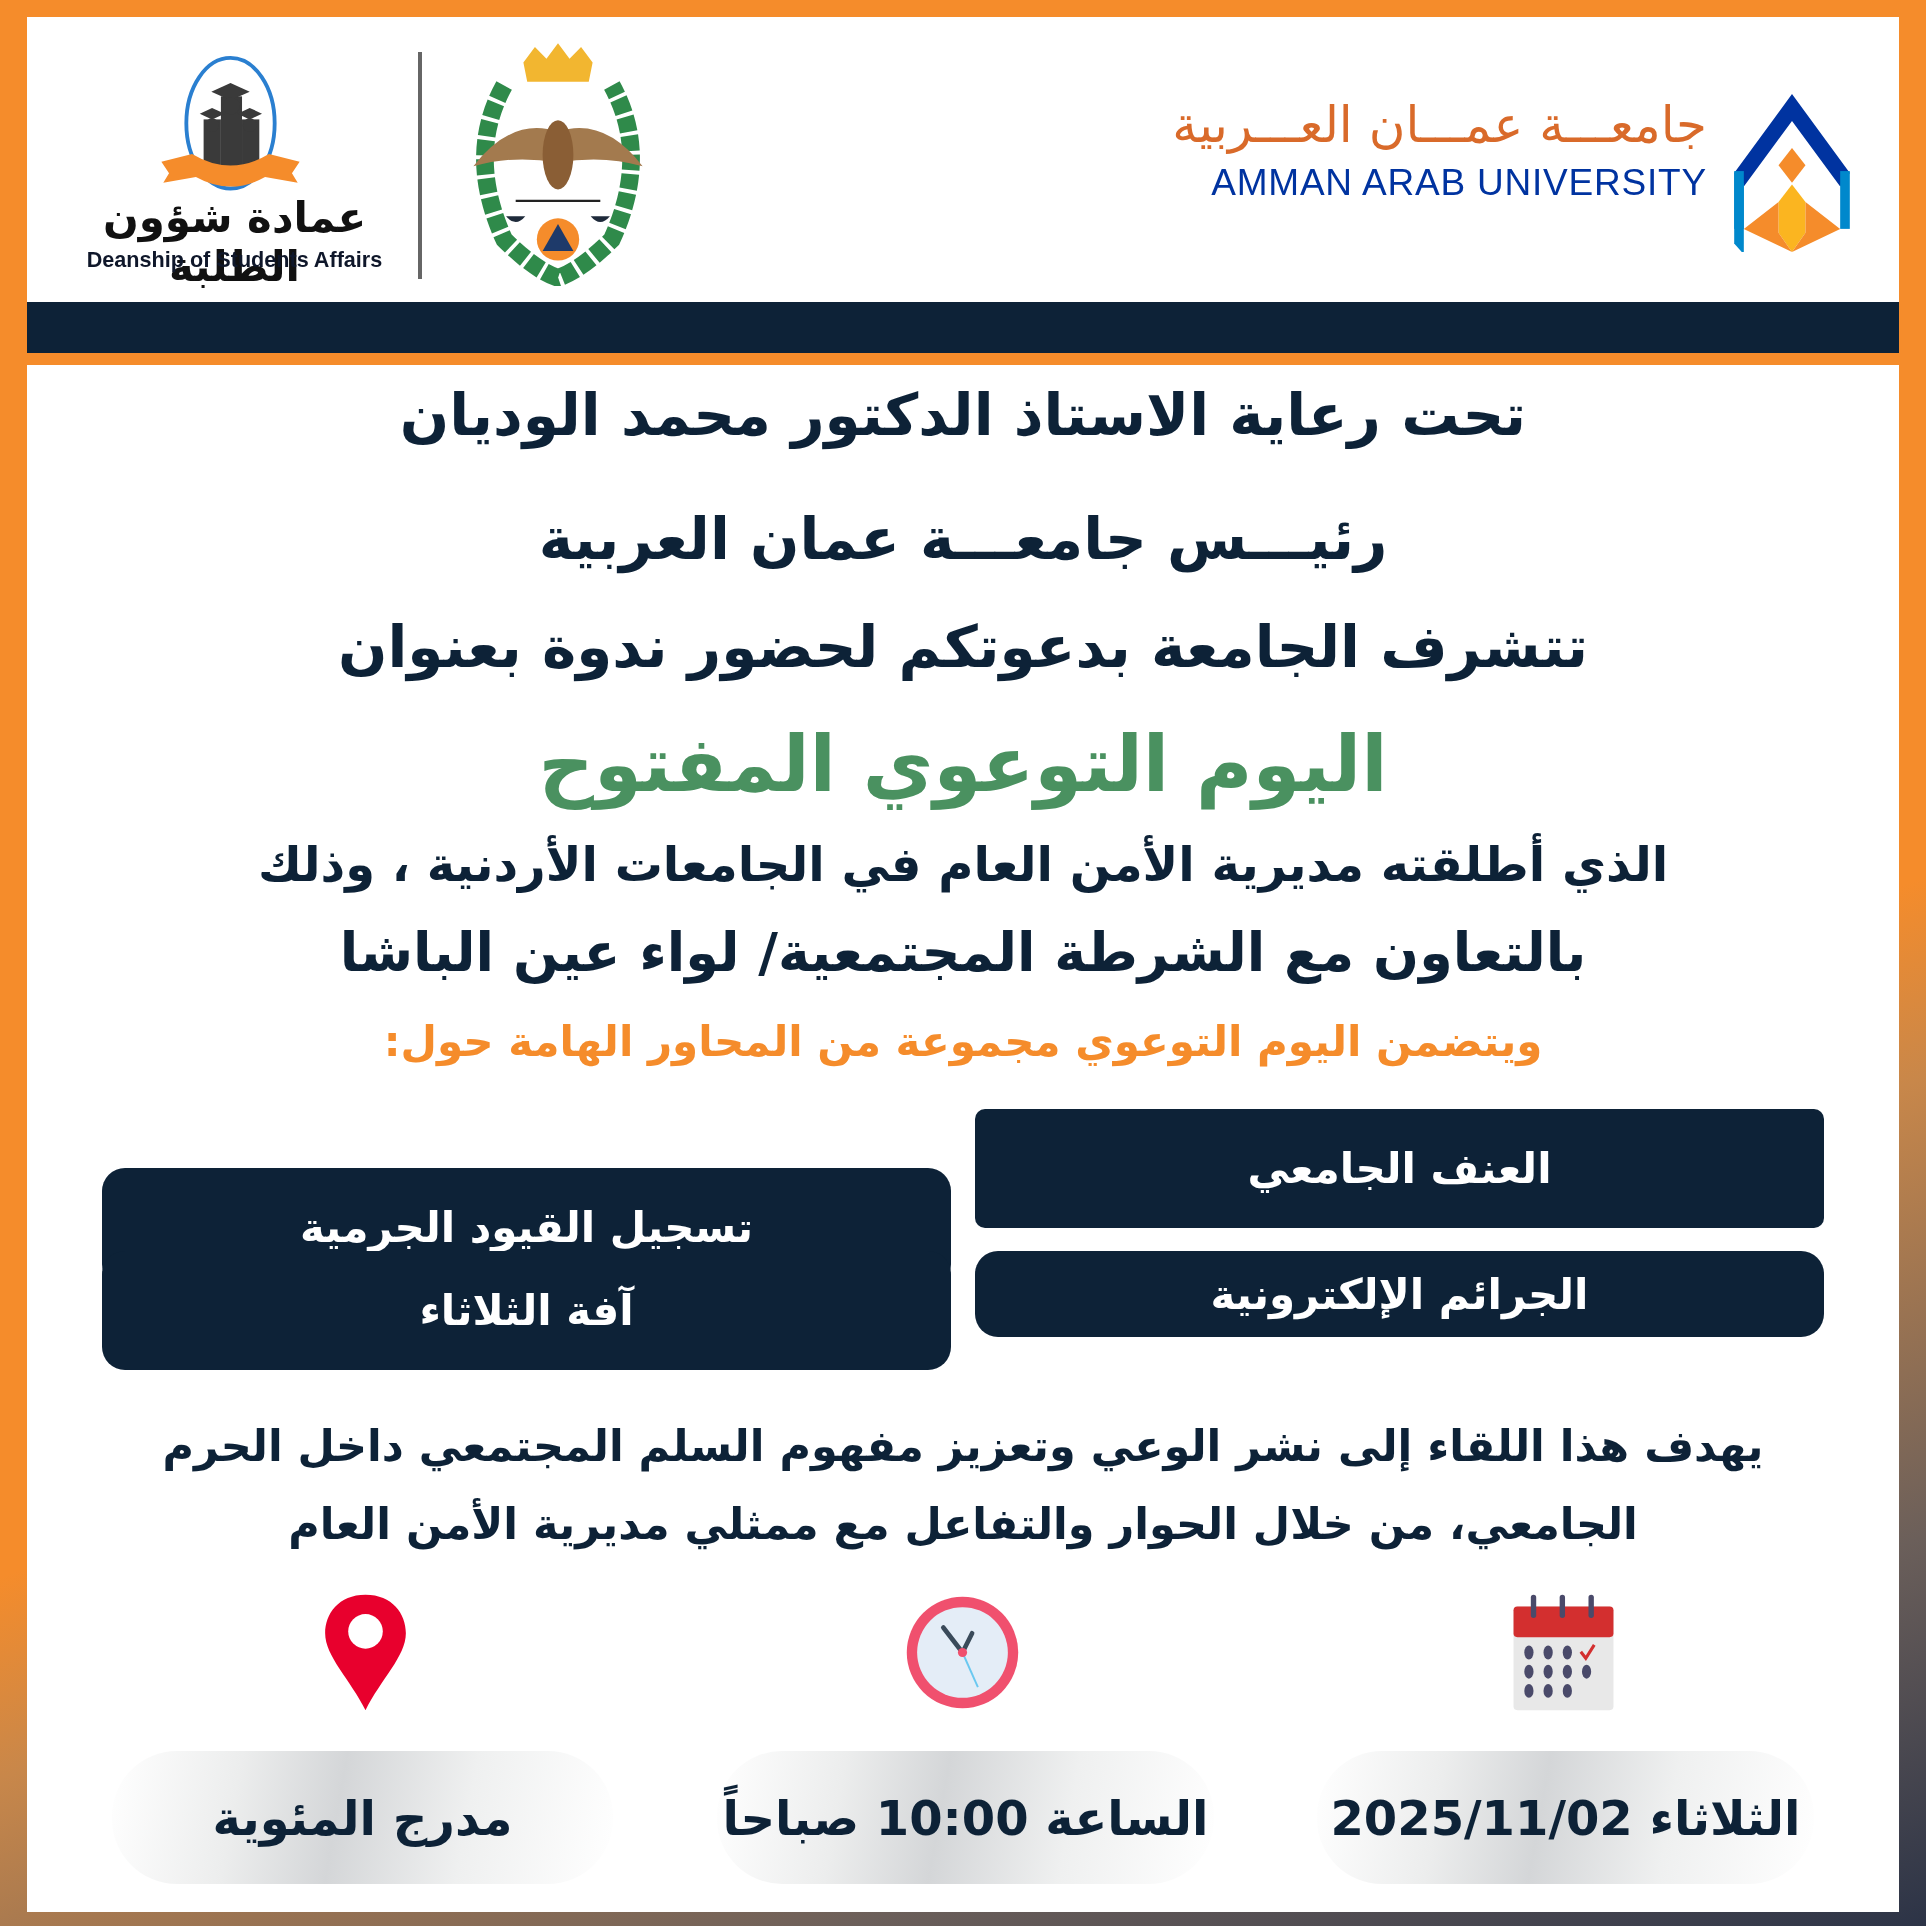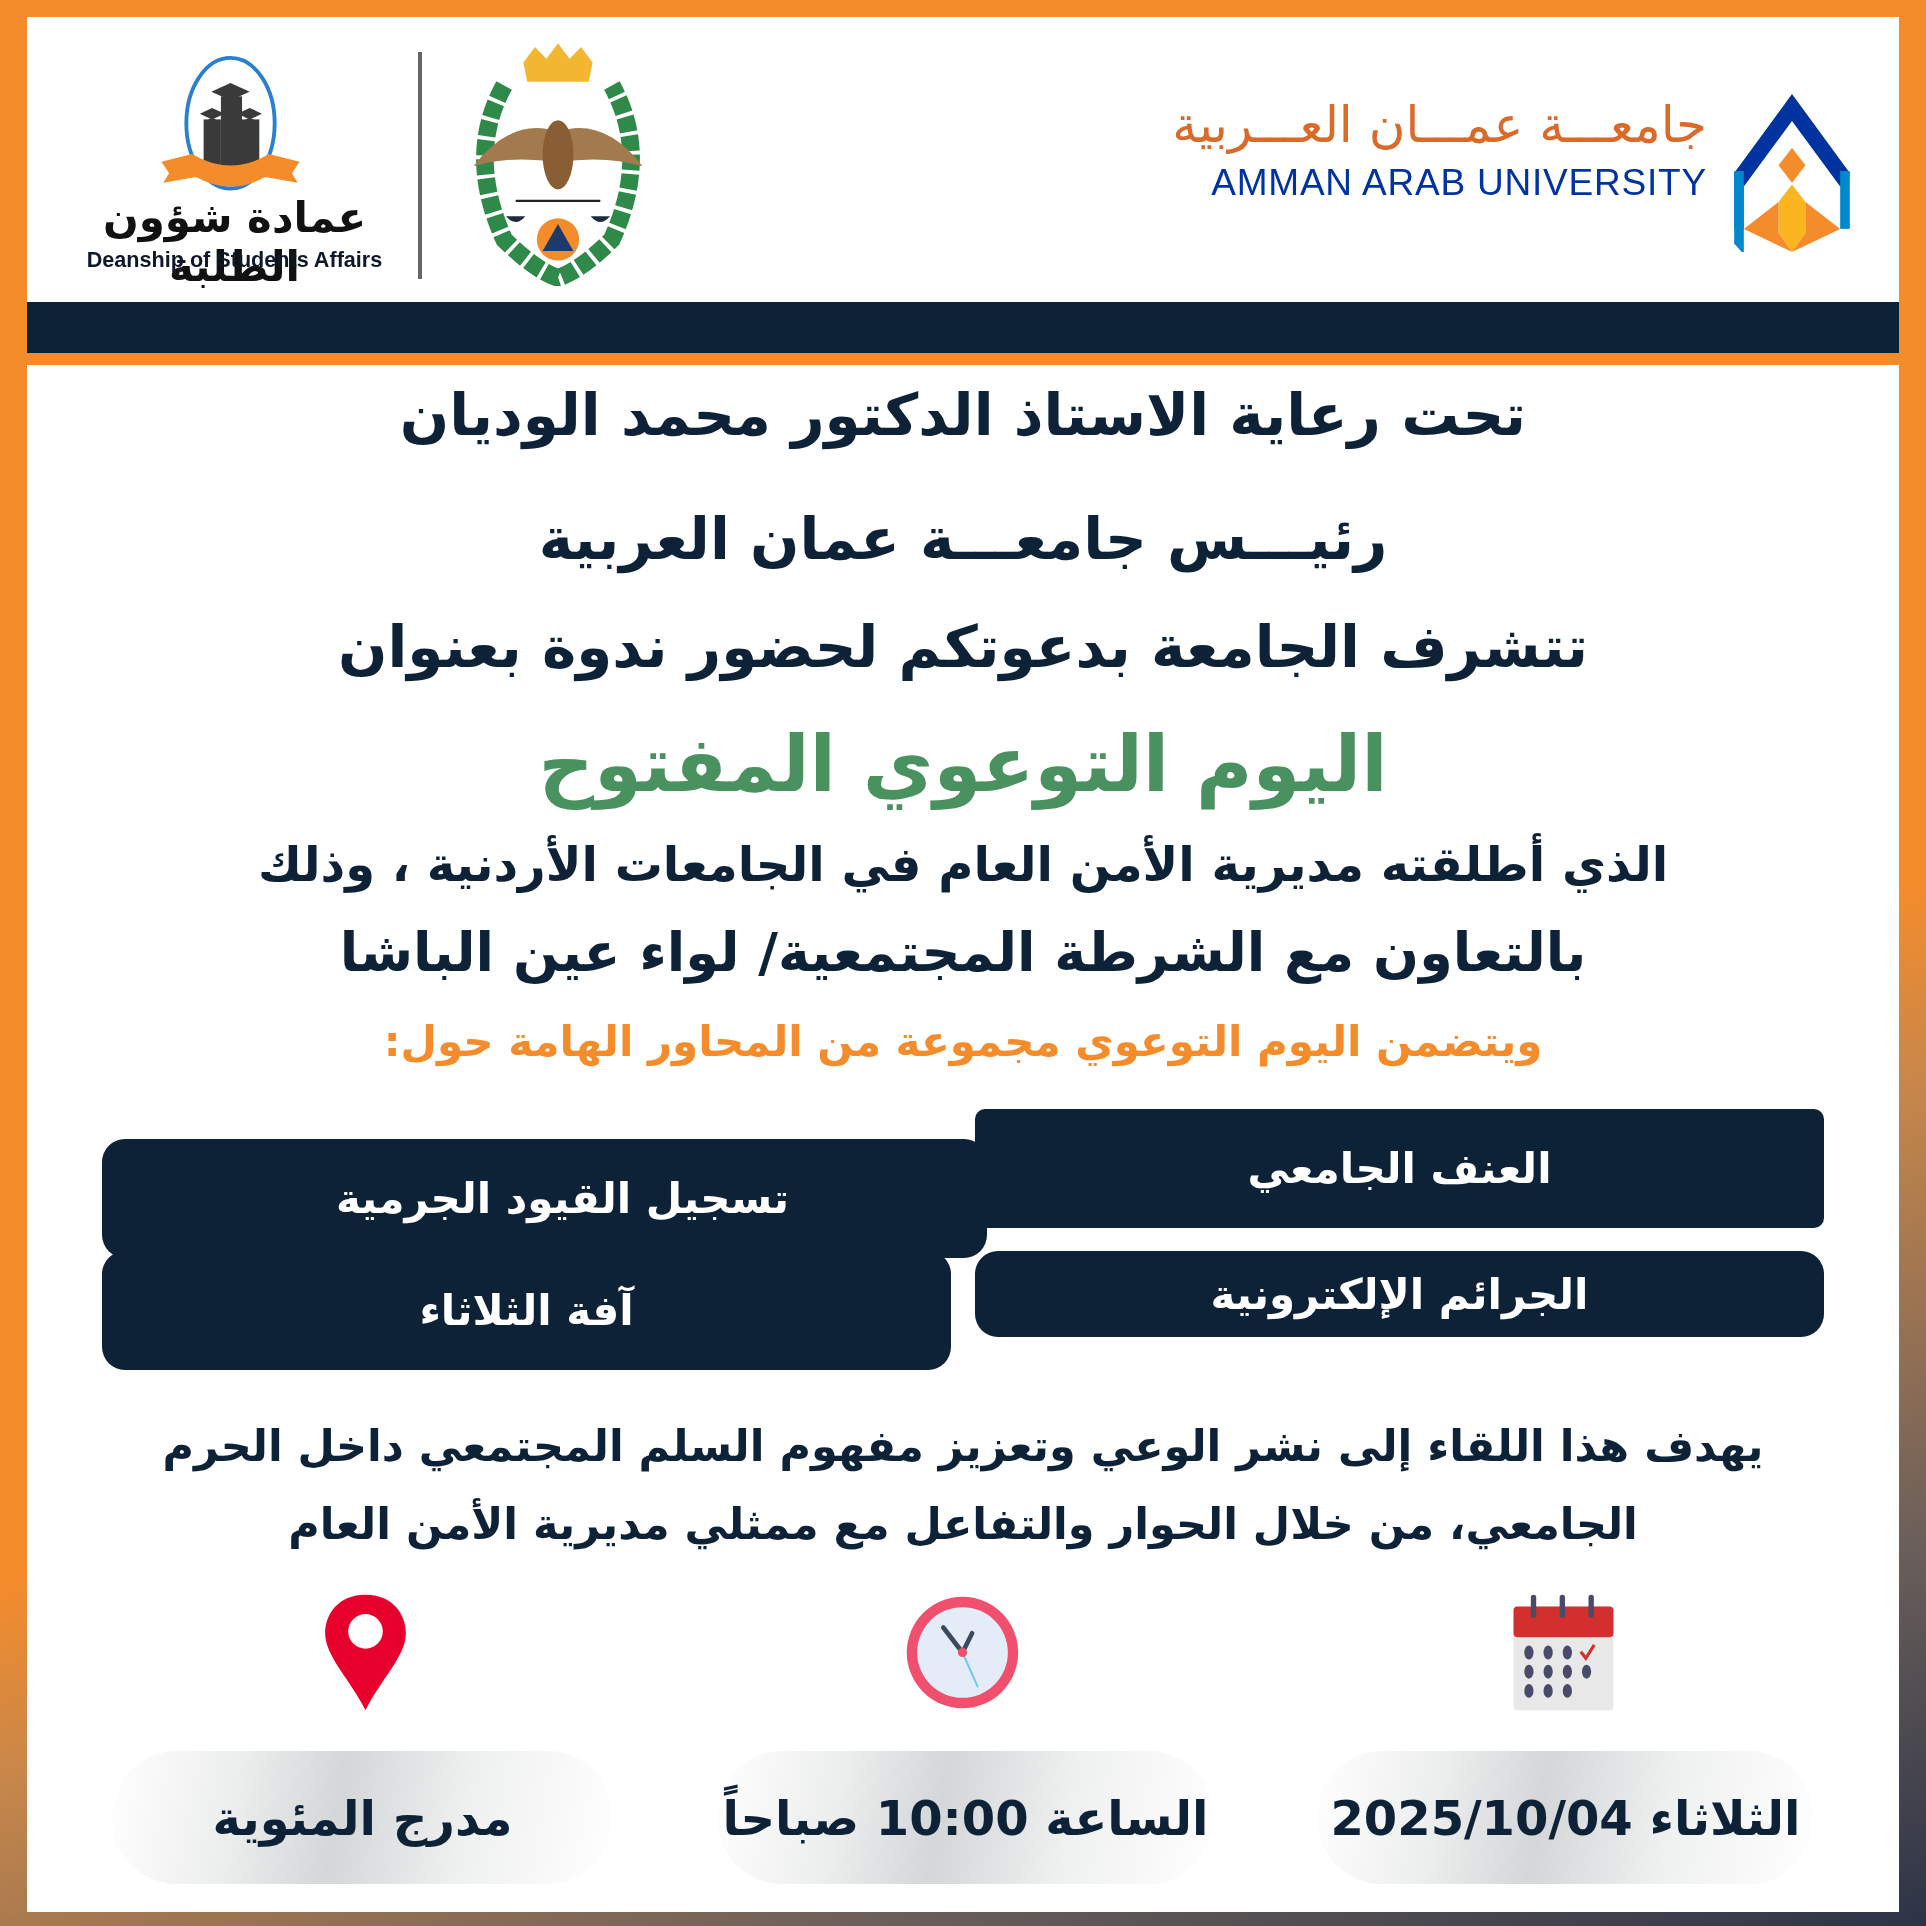--- a/index.html
+++ b/index.html
@@ -25,21 +25,21 @@
   .l1 { top:381px; font-size:58px;text-align:center; }
   .l2 { top:505px; font-size:58px; }
   .l3 { top:613px; font-size:58px; }
   .l4 { top:720px; font-size:77px; color:#4a9160; }
   .l5 { top:836px; font-size:48px; }
   .l6 { top:921px; font-size:54px; }
   .l7 { top:1017px; font-size:42px; color:#f58c2b; }
 
   .topic { background:#0d2237; border-radius:23px; color:#fff; font-weight:bold; font-size:42px; display:flex; align-items:center; justify-content:center; direction:rtl; }
   .t-right1 { left:975px; top:1109px; width:849px; height:119px;border-radius:10px; }
-  .t-left1  { left:102px;  top:1139px; width:849px; height:119px;padding-left:36px; }
+  .t-left1  { left:102px;  top:1168px; width:849px; height:119px; }
   .t-right2 { left:975px; top:1251px; width:849px; height:86px; }
   .t-left2  { left:102px;  top:1251px; width:849px; height:119px; }
 
   .para { left:96px; width:1734px; text-align:center; direction:rtl; font-weight:bold; color:#0d2237; font-size:43px; }
   .p1 { top:1421px; }
   .p2 { top:1499px; }
 
   .icon { top:1591px; width:123px; height:123px; }
   .icon-pin { left:304px; }
   .icon-clock { left:901px; }
@@ -172,15 +172,15 @@
   </svg>
 </div>
 
 <div class="abs pill pill-loc">
     <span>مدرج المئوية</span>
   </div>
 <div class="abs pill pill-time">
     <span>الساعة 10:00 صباحاً</span>
   </div>
 <div class="abs pill pill-date">
-    <span>الثلاثاء 2025/10/04</span>
+    <span>الثلاثاء 2025/11/02</span>
   </div>
 
 
 </body></html>

